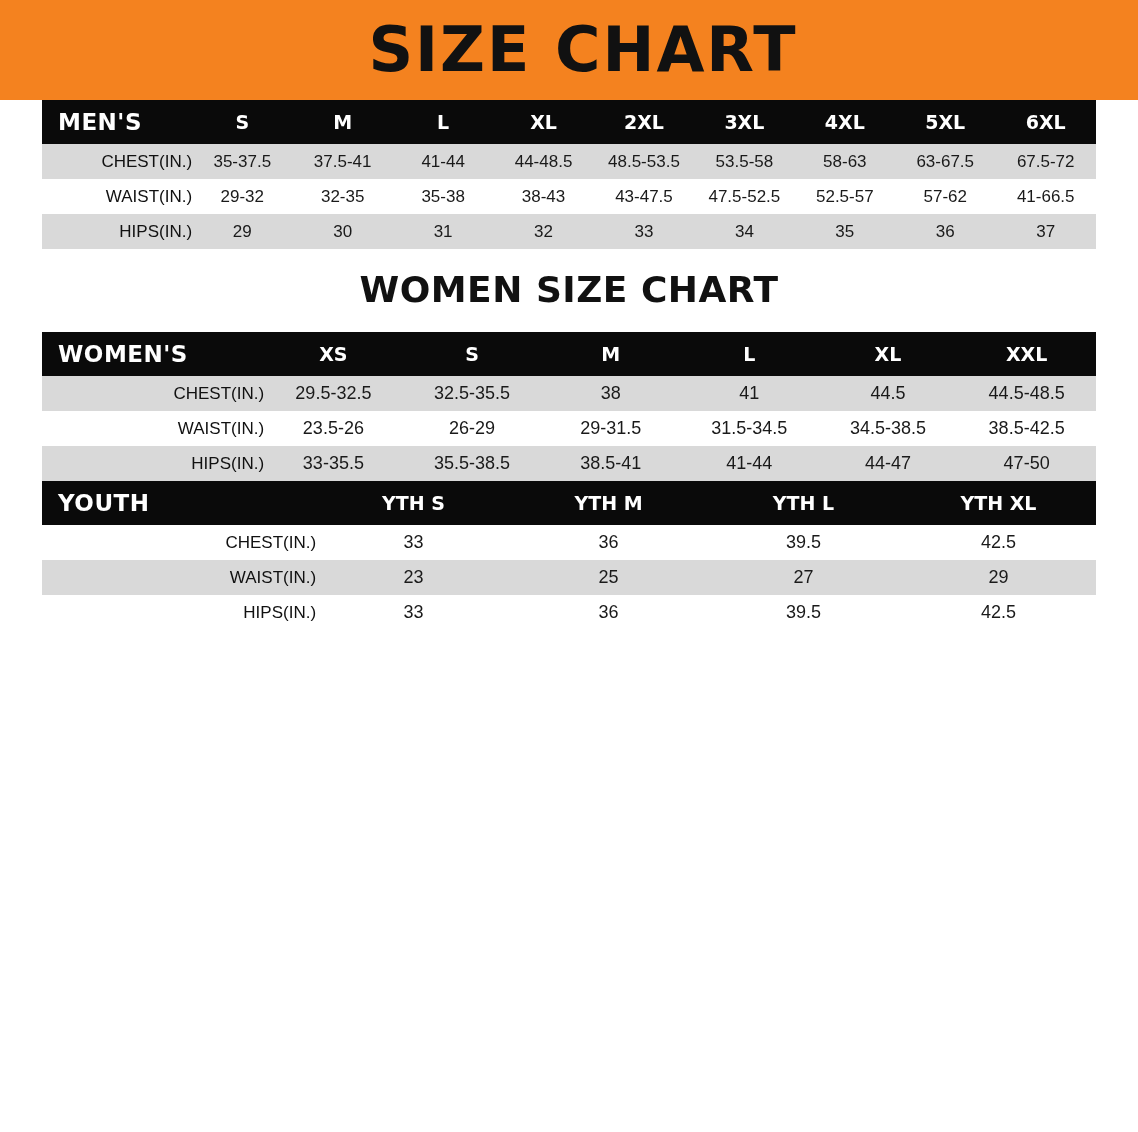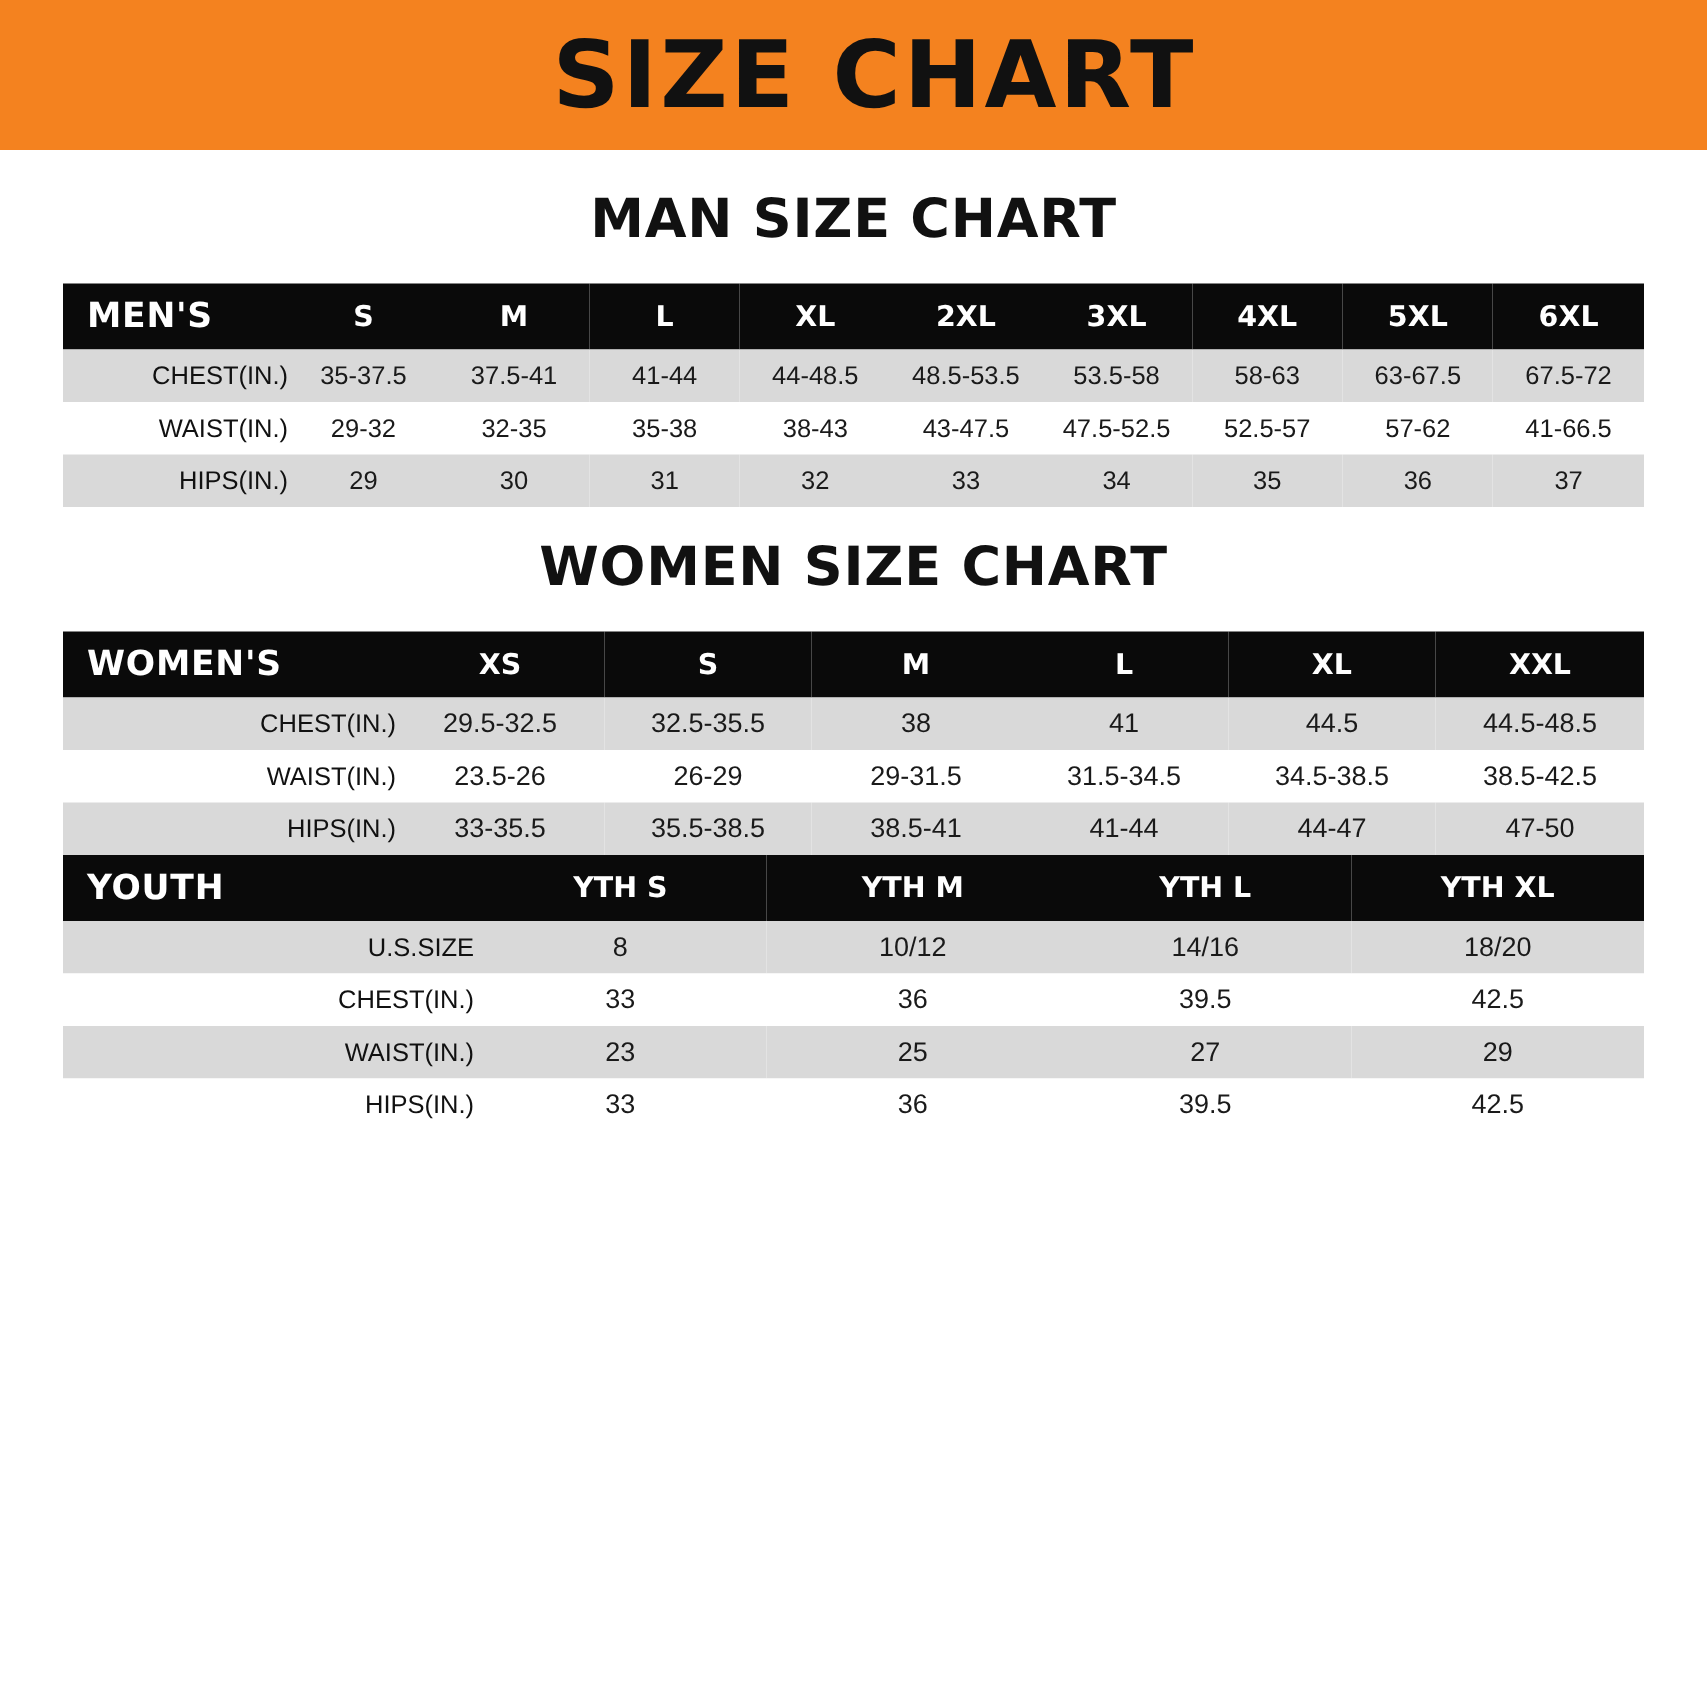--- a/index.html
+++ b/index.html
@@ -129,21 +129,20 @@
 </style>
 </head>
 <body>
 
 <div class="page">
 
   <div class="banner">
     <div class="banner-title">SIZE CHART</div>
   </div>
 
-  <div class="section-title st-man">MAN SIZE CHART</div>
   <div class="tbl-wrap">
     <table class="sizetbl men">
       <colgroup>
         <col class="c0">
           <col class="cx">
           <col class="cx">
           <col class="cx">
           <col class="cx">
         <col class="cx">
           <col class="cx">
@@ -273,27 +272,20 @@
       <thead>
         <tr>
           <th class="rowlabel">YOUTH</th>
           <th>YTH S</th>
           <th>YTH M</th>
           <th>YTH L</th>
           <th>YTH XL</th>
         </tr>
       </thead>
       <tbody>
-        <tr class="band-dark">
-          <td class="rowlabel">U.S.SIZE</td>
-          <td>8</td>
-          <td>10/12</td>
-          <td>14/16</td>
-          <td>18/20</td>
-        </tr>
         <tr class="band-light">
           <td class="rowlabel">CHEST(IN.)</td>
           <td>33</td>
           <td>36</td>
           <td>39.5</td>
           <td>42.5</td>
         </tr>
         <tr class="band-dark">
           <td class="rowlabel">WAIST(IN.)</td>
           <td>23</td>

